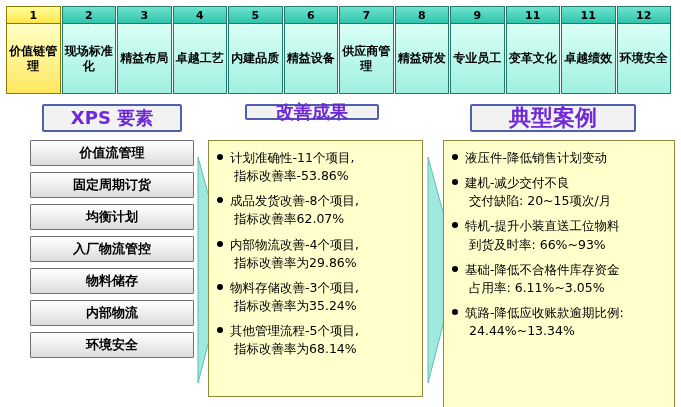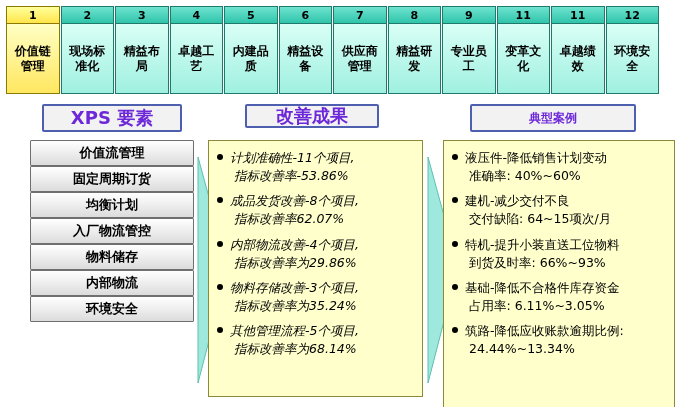--- a/index.html
+++ b/index.html
@@ -13,21 +13,21 @@
   
   .top-strip{
     position:absolute;left:6px;top:6px;width:669px;height:88px;
     display:flex;
   }
   .col{
     flex:1 1 0;
     display:flex;flex-direction:column;
     margin-right:1px;
   }
-  .col:last-child{margin-right:16px;}
+  .col:last-child{margin-right:4px;}
   .col-num{
     height:18px;
     border:1px solid #1f7a6b;
     background:linear-gradient(#6fe3cf,#2fc4ab);
     color:#000;
     font-size:11px;font-weight:bold;
     display:flex;align-items:center;justify-content:center;
     box-sizing:border-box;
   }
   .col-body{
@@ -56,27 +56,27 @@
     position:absolute;
     border:2px solid #4f5fb0;
     background:#f2f2f2;
     color:#6d28d9;
     font-weight:bold;
     display:flex;align-items:center;justify-content:center;
     box-sizing:border-box;
     border-radius:2px;
   }
   #hdr-xps{left:42px;top:104px;width:140px;height:28px;font-size:18px;}
-  #hdr-result{left:245px;top:104px;width:134px;height:24px;font-size:18px;}
-  #hdr-case{left:470px;top:104px;width:166px;height:28px;font-size:12px;}
+  #hdr-result{left:245px;top:104px;width:134px;height:16px;font-size:18px;}
+  #hdr-case{left:470px;top:104px;width:166px;height:28px;font-size:22px;}
 
   
   .left-list{
     position:absolute;left:30px;top:140px;width:164px;
-    display:flex;flex-direction:column;
+    display:flex;flex-direction:column;gap:6px;
   }
   .elem{
     height:26px;
     border:1px solid #6f6f6f;
     background:linear-gradient(#ffffff,#dcdcdc);
     color:#000;
     font-size:13px;font-weight:bold;
     display:flex;align-items:center;justify-content:center;
     box-sizing:border-box;
     border-radius:1px;
@@ -88,21 +88,21 @@
   #arrow2{left:426px;top:155px;}
 
   
   .panel{
     position:absolute;
     border:1px solid #8a8a3a;
     background:#ffffcc;
     box-sizing:border-box;
     padding:8px 8px 6px 8px;
   }
-  #panel-result{left:208px;top:140px;width:215px;height:257px;font-style:italic;}
+  #panel-result{left:208px;top:140px;width:215px;height:257px;}
   #panel-case{left:443px;top:140px;width:232px;height:282px;}
 
   .bullet-item{
     font-size:12.5px;color:#000;line-height:1.45;
     margin-bottom:7px;
     position:relative;padding-left:13px;
   }
   .bullet-item:last-child{margin-bottom:12px;}
   .bullet-item .dot{
     position:absolute;left:0;top:5px;
@@ -211,26 +211,25 @@
     <span class="dot"></span>
     <span>其他管理流程-5个项目,</span>
     <span class="l2">指标改善率为68.14%</span>
   </div>
 </div>
 
 <div class="panel" id="panel-case">
   <div class="bullet-item">
     <span class="dot"></span>
     <span>液压件-降低销售计划变动</span>
-    <span class="l2">准确率: 40%~60%</span>
   </div>
   <div class="bullet-item">
     <span class="dot"></span>
     <span>建机-减少交付不良</span>
-    <span class="l2">交付缺陷: 64~15项次/月</span>
+    <span class="l2">交付缺陷: 20~15项次/月</span>
   </div>
   <div class="bullet-item">
     <span class="dot"></span>
     <span>特机-提升小装直送工位物料</span>
     <span class="l2">到货及时率: 66%~93%</span>
   </div>
   <div class="bullet-item">
     <span class="dot"></span>
     <span>基础-降低不合格件库存资金</span>
     <span class="l2">占用率: 6.11%~3.05%</span>

